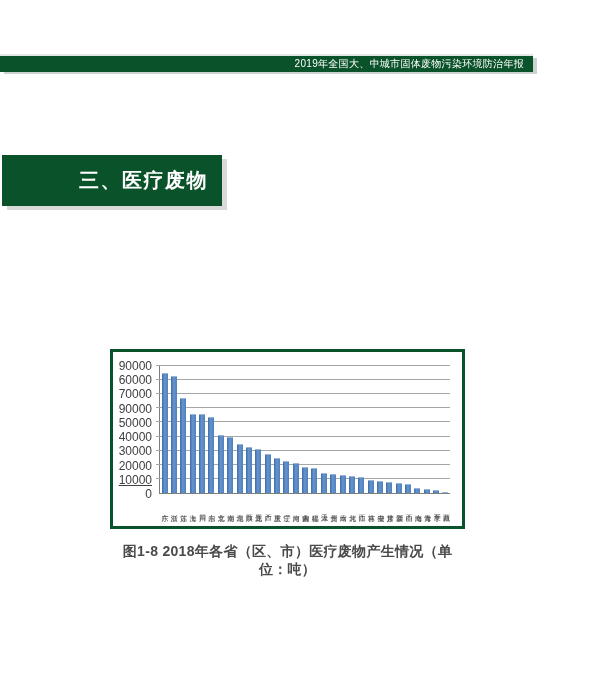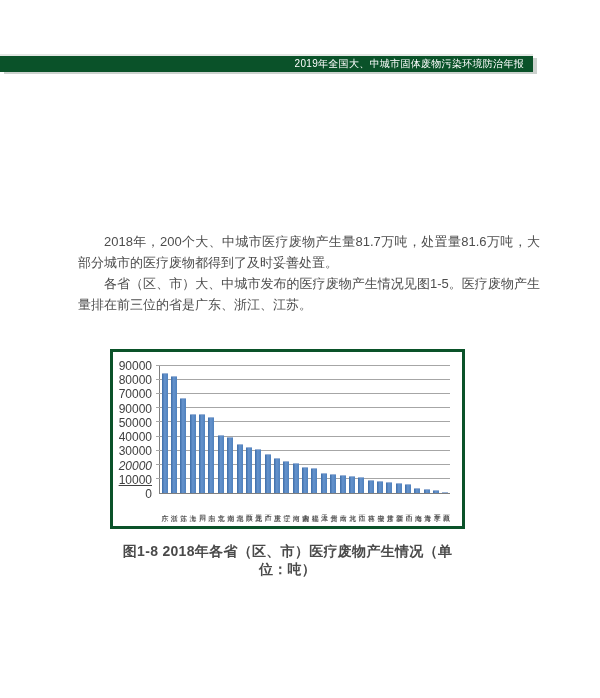--- a/index.html
+++ b/index.html
@@ -101,37 +101,36 @@
 </style>
 </head>
 <body>
 
 <div class="page">
 
   <div class="top-banner">
     <span>2019年全国大、中城市固体废物污染环境防治年报</span>
   </div>
 
-
-  <div class="body-text paras-top">
-    <p>2018年，200个大、中城市医疗废物产生量81.7万吨，处置量81.6万吨，大部分城市的医疗废物都得到了及时妥善处置。</p>
-    <p>各省（区、市）大、中城市发布的医疗废物产生情况见图1-5。医疗废物产生量排在前三位的省是广东、浙江、江苏。</p>
+  <div class="section-title">
+    <span>三、医疗废物</span>
   </div>
+
 
   <div class="chart-frame">
     <div class="y-axis" id="y-axis">
         <span class="ylabel" style="bottom: 0%;">0</span>
         <span class="ylabel" style="bottom: 11.1111%; text-decoration: underline;">10000</span>
-        <span class="ylabel" style="bottom: 22.2222%; font-style: italic;">20000</span>
+        <span class="ylabel" style="bottom: 22.2222%;">20000</span>
         <span class="ylabel" style="bottom: 33.3333%;">30000</span>
         <span class="ylabel" style="bottom: 44.4444%;">40000</span>
         <span class="ylabel" style="bottom: 55.5556%;">50000</span>
         <span class="ylabel" style="bottom: 66.6667%;">90000</span>
         <span class="ylabel" style="bottom: 77.7778%; text-align: center;">70000</span>
-        <span class="ylabel" style="bottom: 88.8889%;">80000</span>
+        <span class="ylabel" style="bottom: 88.8889%;">60000</span>
         <span class="ylabel" style="bottom: 100%;">90000</span>
       </div>
     <div class="plot" id="plot">
       <div class="bars" id="bars">
           <div class="bar-slot">
             <div class="bar" title="广东：85000吨" style="height: 94.4444%;"></div>
           </div>
           <div class="bar-slot">
             <div class="bar" title="浙江：83000吨" style="height: 92.2222%;"></div>
           </div>

